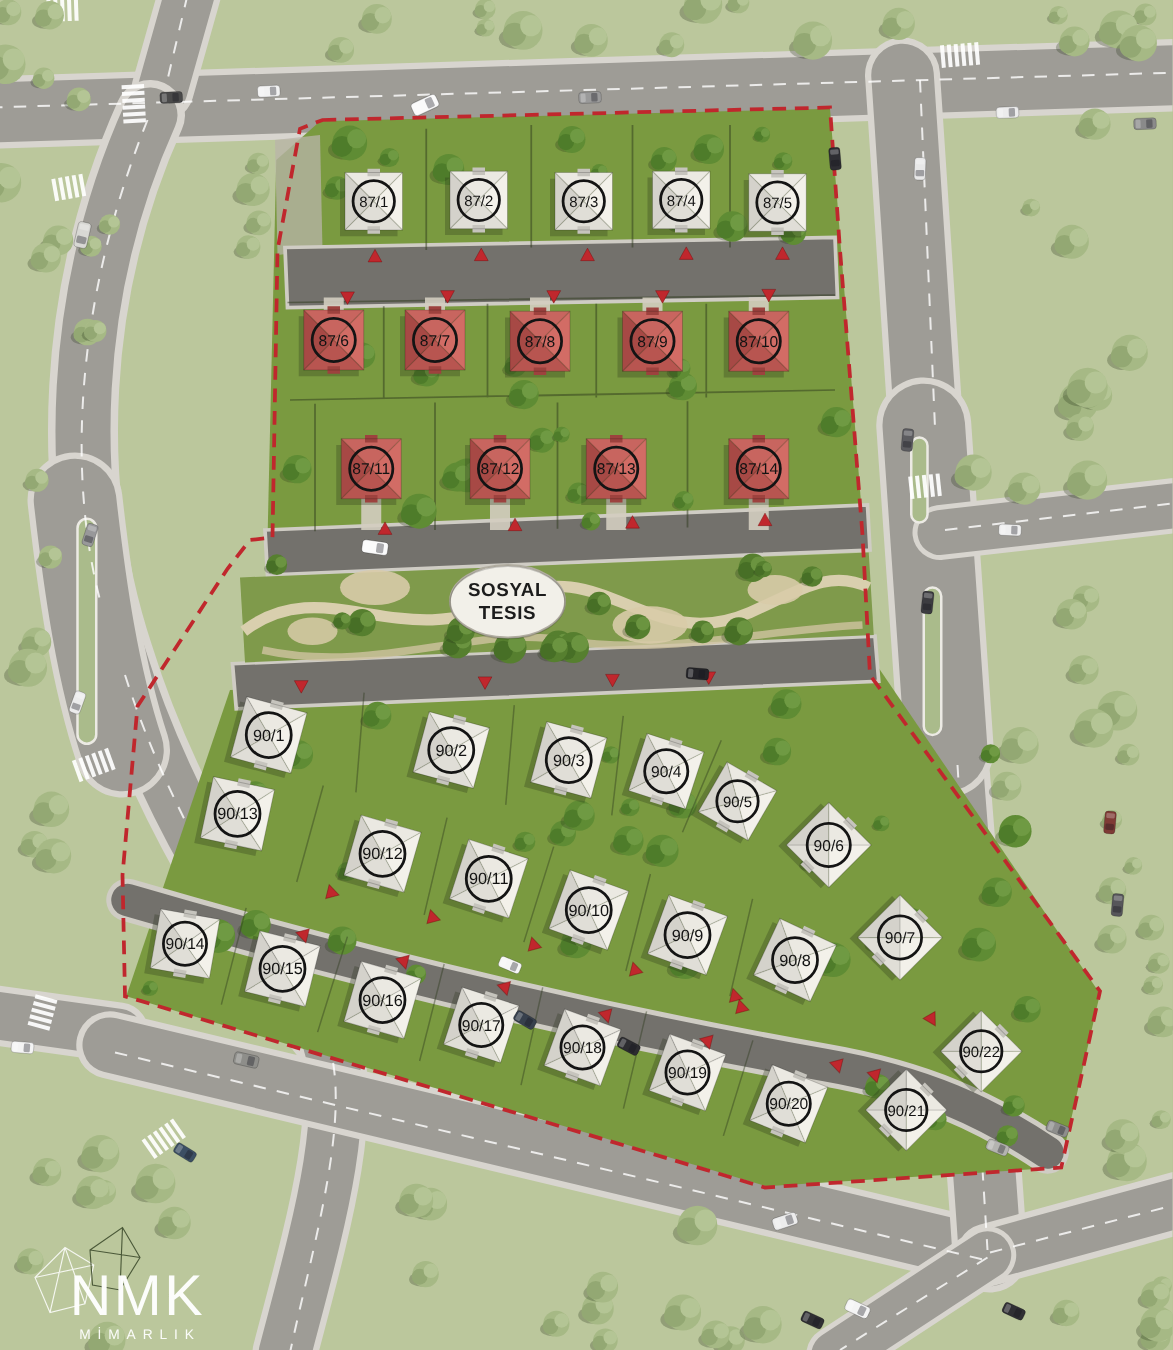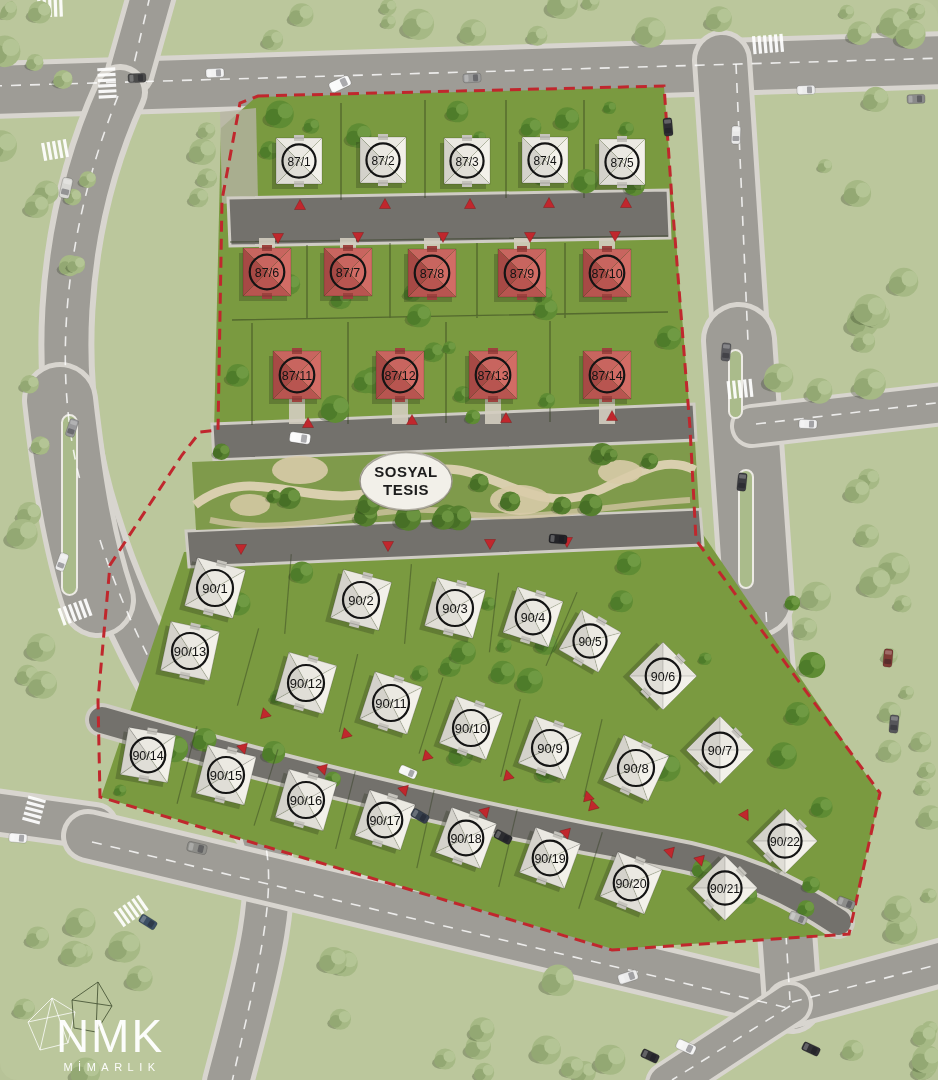--- a/index.html
+++ b/index.html
@@ -1,16 +1,16 @@
 <!DOCTYPE html>
 <html><head>
 <meta charset="utf-8">
 <style>
   html,body{margin:0;padding:0;background:#b7c398;}
-  #stage{position:relative;width:938px;height:1080px;overflow:hidden;border-radius:17px;}
+  #stage{position:relative;width:938px;height:1080px;overflow:hidden;}
   svg{display:block;}
   text{font-family:"Liberation Sans",sans-serif;}
   .lotlabel{fill:#131313;}
 </style>
 </head>
 <body>
 
 <div id="stage">
 <svg id="scene" width="938" height="1080" viewBox="0 0 938 1080">
 

